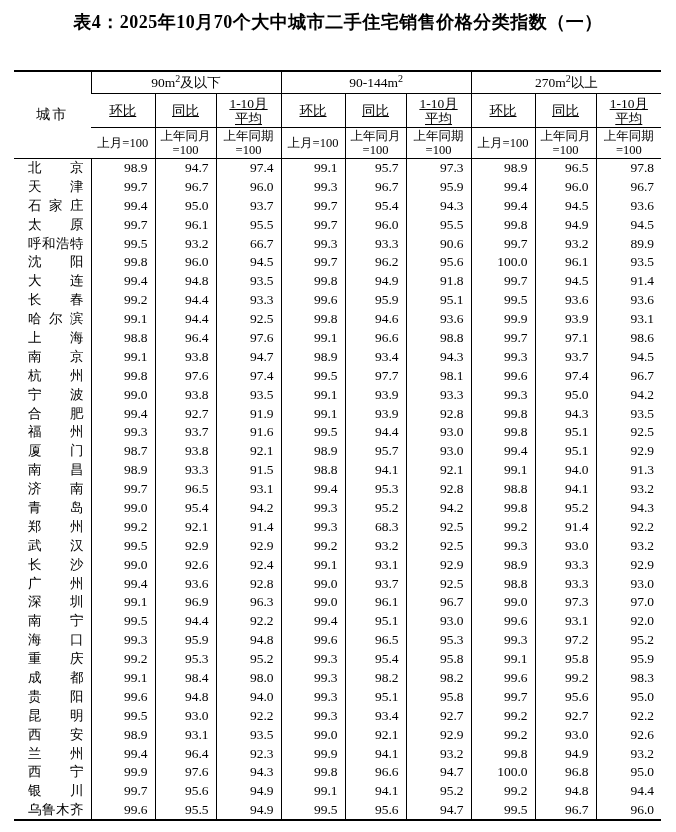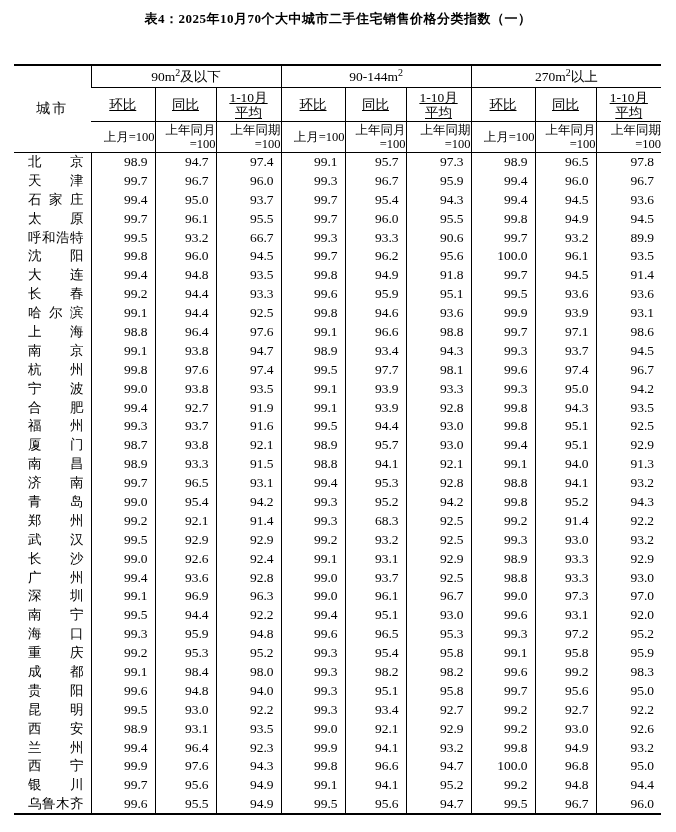--- a/index.html
+++ b/index.html
@@ -15,21 +15,21 @@
   .page {
     position: relative;
     width: 676px;
     height: 832px;
     background: #fff;
   }
   .title {
     margin: 0;
     padding-top: 10px;
     text-align: center;
-    font-size: 13px;
+    font-size: 18px;
     font-weight: bold;
     letter-spacing: 0.5px;
     font-family: "Liberation Serif", serif;
   }
   table.idx {
     border-collapse: collapse;
     table-layout: fixed;
     margin: 36px 0 0 14px;
     border-top: 2.5px solid #000;
     border-bottom: 2.5px solid #000;
@@ -65,21 +65,21 @@
     font-size: 13.5px;
     text-align: center;
     line-height: 15px;
     white-space: pre-line;
     text-decoration: underline;
   }
   tr.r3 th.base {
     height: 30px;
     border-bottom: 1px solid #000;
     font-size: 12.5px;
-    text-align: right;
+    text-align: center;
     line-height: 14px;
     white-space: pre-line;
   }
   tbody tr {
     height: 18.9px;
   }
   td.city {
     padding: 0 7px 0 14px;
     font-size: 13.5px;
   }

